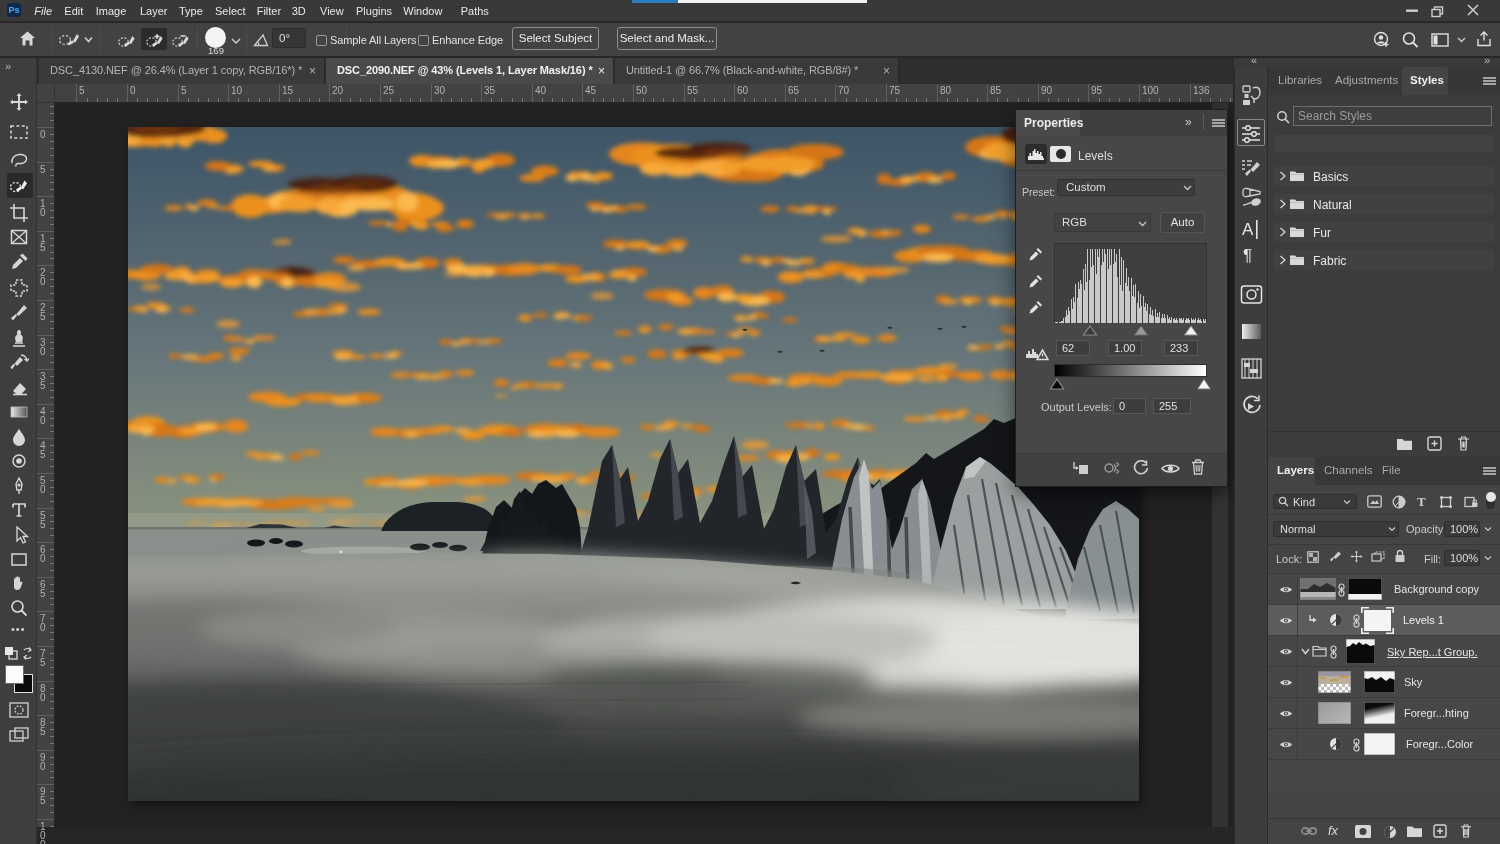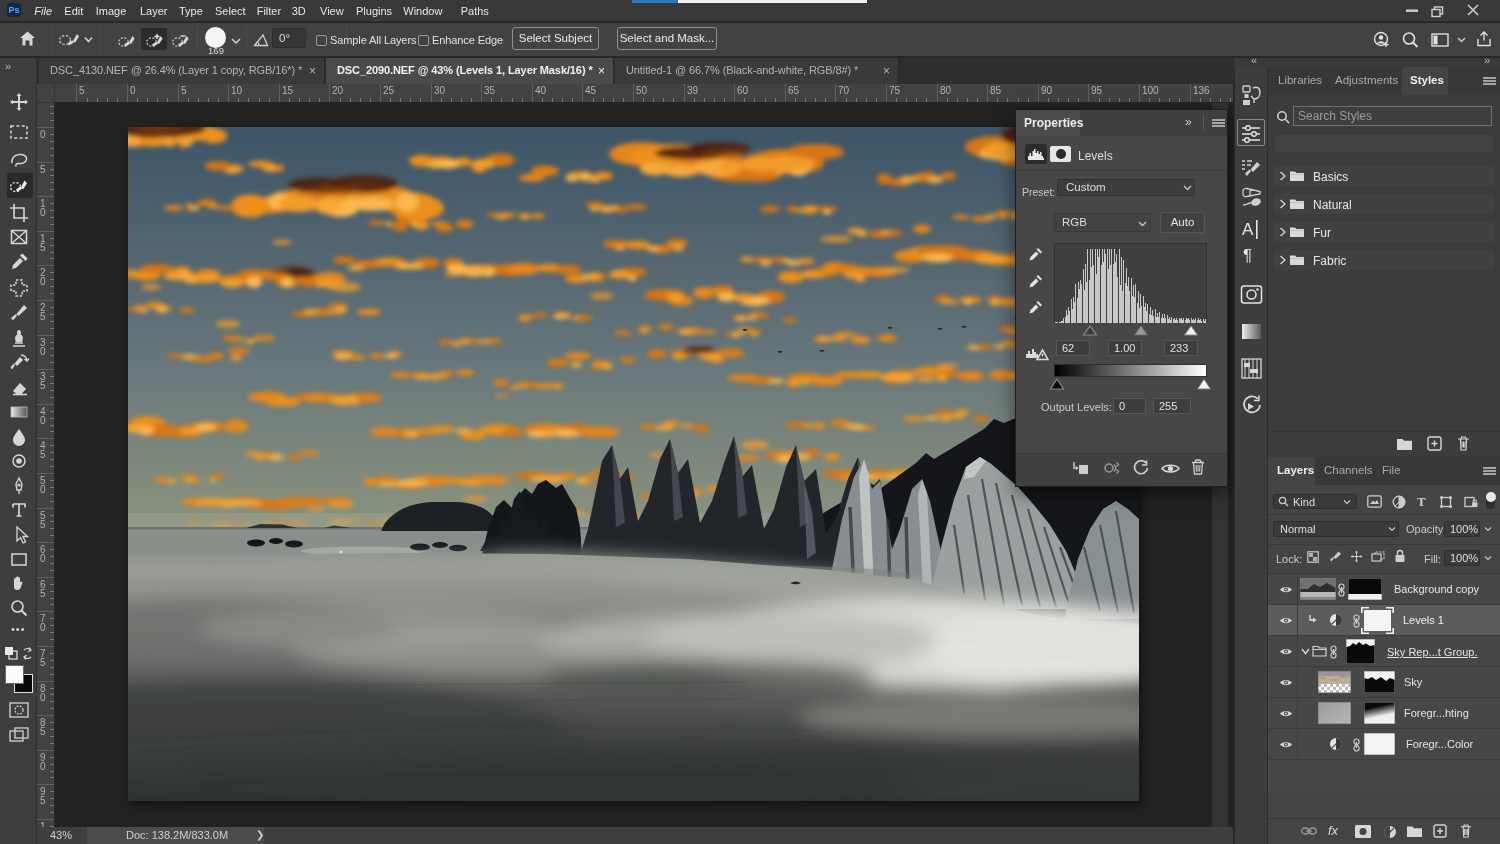--- a/index.html
+++ b/index.html
@@ -182,21 +182,21 @@
 <div class="abs" style="left:603px;top:98px;width:1px;height:4px;background:#767676;"></div>
 <div class="abs" style="left:613px;top:98px;width:1px;height:4px;background:#767676;"></div>
 <div class="abs" style="left:623px;top:98px;width:1px;height:4px;background:#767676;"></div>
 <div class="abs" style="left:633px;top:84px;width:1px;height:18px;background:#5f5f5f;"></div>
 <div class="abs" style="left:636px;top:85px;font-size:10px;color:#b2b2b2;">50</div>
 <div class="abs" style="left:643px;top:98px;width:1px;height:4px;background:#767676;"></div>
 <div class="abs" style="left:653px;top:98px;width:1px;height:4px;background:#767676;"></div>
 <div class="abs" style="left:663px;top:98px;width:1px;height:4px;background:#767676;"></div>
 <div class="abs" style="left:673px;top:98px;width:1px;height:4px;background:#767676;"></div>
 <div class="abs" style="left:684px;top:84px;width:1px;height:18px;background:#5f5f5f;"></div>
-<div class="abs" style="left:687px;top:85px;font-size:10px;color:#b2b2b2;">39</div>
+<div class="abs" style="left:687px;top:85px;font-size:10px;color:#b2b2b2;">55</div>
 <div class="abs" style="left:694px;top:98px;width:1px;height:4px;background:#767676;"></div>
 <div class="abs" style="left:704px;top:98px;width:1px;height:4px;background:#767676;"></div>
 <div class="abs" style="left:714px;top:98px;width:1px;height:4px;background:#767676;"></div>
 <div class="abs" style="left:724px;top:98px;width:1px;height:4px;background:#767676;"></div>
 <div class="abs" style="left:734px;top:84px;width:1px;height:18px;background:#5f5f5f;"></div>
 <div class="abs" style="left:737px;top:85px;font-size:10px;color:#b2b2b2;">60</div>
 <div class="abs" style="left:744px;top:98px;width:1px;height:4px;background:#767676;"></div>
 <div class="abs" style="left:754px;top:98px;width:1px;height:4px;background:#767676;"></div>
 <div class="abs" style="left:765px;top:98px;width:1px;height:4px;background:#767676;"></div>
 <div class="abs" style="left:775px;top:98px;width:1px;height:4px;background:#767676;"></div>
@@ -1334,26 +1334,20 @@
 <line x1="0" y1="577" x2="620" y2="572" stroke="#42444200" stroke-width="1.1"></line>
 <line x1="0" y1="577" x2="620" y2="572" stroke="#424442" stroke-width="1.1"></line>
 <line x1="0" y1="596" x2="620" y2="591" stroke="#42444200" stroke-width="1.1"></line>
 <line x1="0" y1="596" x2="620" y2="591" stroke="#424442" stroke-width="1.1"></line>
 <line x1="0" y1="618" x2="620" y2="613" stroke="#42444200" stroke-width="1.1"></line>
 <line x1="0" y1="618" x2="620" y2="613" stroke="#424442" stroke-width="1.1"></line>
 </g>
 <path d="M 662,456 q 6,-3 11,0 q -5,2.4 -11,0 z" fill="#222422"></path>
 </svg>
 </div>
-<div class="abs" style="left:37px;top:827px;width:1196px;height:17px;background:#3f3f3f;">
-<div class="abs" style="left:13px;top:2px;font-size:11px;color:#d0d0d0;">43%</div>
-<div class="abs" style="left:50px;top:0px;width:177px;height:17px;background:#4b4b4b;"></div>
-<div class="abs" style="left:89px;top:2px;font-size:11px;color:#d0d0d0;">Doc: 138.2M/833.0M</div>
-<div class="abs" style="left:219px;top:2px;font-size:10px;color:#d0d0d0;">❯</div>
-</div>
 <svg class="abs" style="left:9px;top:92px" width="20" height="20" viewBox="0 0 20 20">
       <path d="M 10,1 L 12.5,4 11,4 11,9 16,9 16,7.5 19,10 16,12.5 16,11 11,11 11,16 12.5,16 10,19 7.5,16 9,16 9,11 4,11 4,12.5 1,10 4,7.5 4,9 9,9 9,4 7.5,4 Z" fill="#d6d6d6"></path>
     </svg>
 <svg class="abs" style="left:9px;top:122px" width="20" height="20" viewBox="0 0 20 20">
       <rect x="2" y="4" width="16" height="12" fill="none" stroke="#d6d6d6" stroke-width="1.5" stroke-dasharray="3 2.4"></rect>
     </svg>
 <svg class="abs" style="left:9px;top:150px" width="20" height="20" viewBox="0 0 20 20">
       <path d="M 3,13 C 2,9 5,5 10,4.5 C 15,4 18,6.5 17.5,9.5 C 17,12.5 13,14 9.5,13.5 C 7.5,13.2 6.5,14.5 7,16.5" fill="none" stroke="#d6d6d6" stroke-width="1.5"></path>
     </svg>
 <div class="abs" style="left:7px;top:173px;width:26px;height:25px;background:#2a2a2a;border-radius:2px;"></div>

